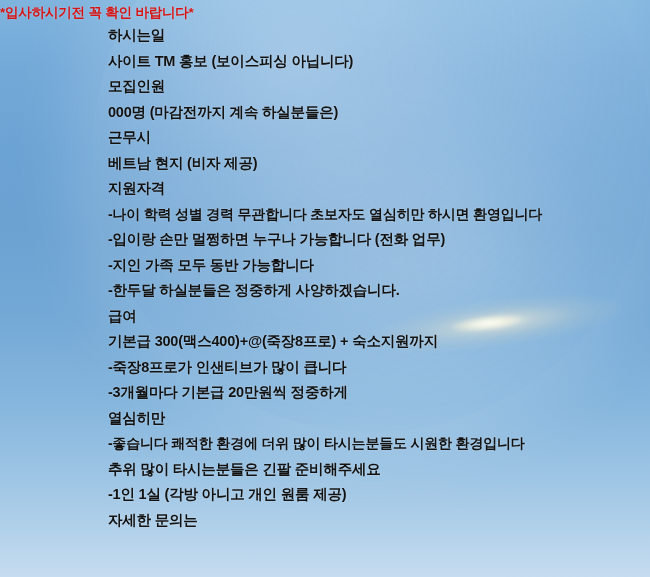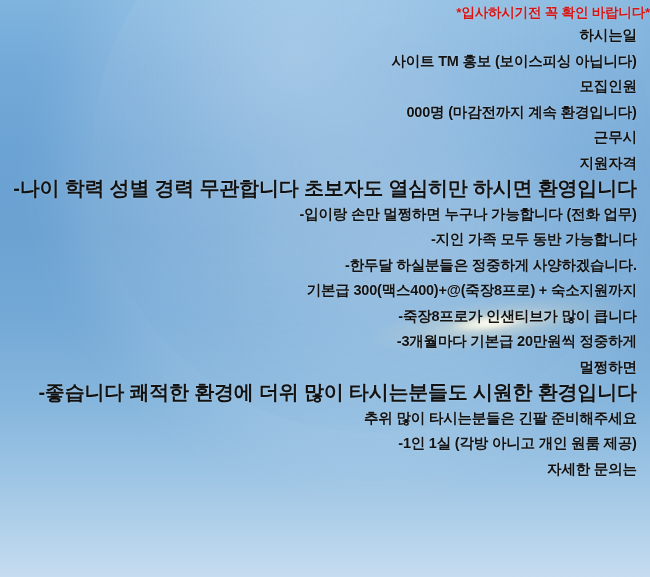--- a/index.html
+++ b/index.html
@@ -90,63 +90,65 @@
     inset: 0;
     display: flex;
     flex-direction: column;
     align-items: center;
     padding-top: 2px;
     box-sizing: border-box;
   }
 
   .line {
     width: 100%;
-    text-align: right;
+    text-align: left;
     color: #121212;
     font-weight: bold;
     font-size: 14.5px;
     line-height: 25.5px;
     letter-spacing: -0.2px;
     white-space: nowrap;
     text-shadow: 0 0 2px rgba(255,255,255,0.35);
   }
   .line.headline {
     color: #d61414;
     font-size: 13.5px;
     line-height: 21px;
   }
   .line.small {
-    font-size: 20px;
+    font-size: 14px;
   }
 </style>
 </head>
 <body>
 
 <div id="poster">
   <div id="moon"></div>
   <div id="moon-craters"></div>
   <div id="flare"></div>
   <div id="flare-core"></div>
 
   <div id="text-layer">
     <div class="line headline">*입사하시기전 꼭 확인 바랍니다*</div>
     <div id="body-lines">
         <div class="line">하시는일</div>
         <div class="line">사이트 TM 홍보 (보이스피싱 아닙니다)</div>
         <div class="line">모집인원</div>
-        <div class="line">000명 (마감전까지 계속 환경입니다)</div>
+        <div class="line">000명 (마감전까지 계속 하실분들은)</div>
         <div class="line">근무시</div>
+        <div class="line">베트남 현지 (비자 제공)</div>
         <div class="line">지원자격</div>
         <div class="line small">-나이 학력 성별 경력 무관합니다 초보자도 열심히만 하시면 환영입니다</div>
         <div class="line">-입이랑 손만 멀쩡하면 누구나 가능합니다 (전화 업무)</div>
         <div class="line">-지인 가족 모두 동반 가능합니다</div>
         <div class="line">-한두달 하실분들은 정중하게 사양하겠습니다.</div>
+        <div class="line">급여</div>
         <div class="line">기본급 300(맥스400)+@(죽장8프로) + 숙소지원까지</div>
         <div class="line">-죽장8프로가 인샌티브가 많이 큽니다</div>
         <div class="line">-3개월마다 기본급 20만원씩 정중하게</div>
-        <div class="line">멀쩡하면</div>
+        <div class="line">열심히만</div>
         <div class="line small">-좋습니다 쾌적한 환경에 더위 많이 타시는분들도 시원한 환경입니다</div>
         <div class="line">추위 많이 타시는분들은 긴팔 준비해주세요</div>
         <div class="line">-1인 1실 (각방 아니고 개인 원룸 제공)</div>
         <div class="line">자세한 문의는</div>
       </div>
   </div>
 </div>
 
 </body></html>

